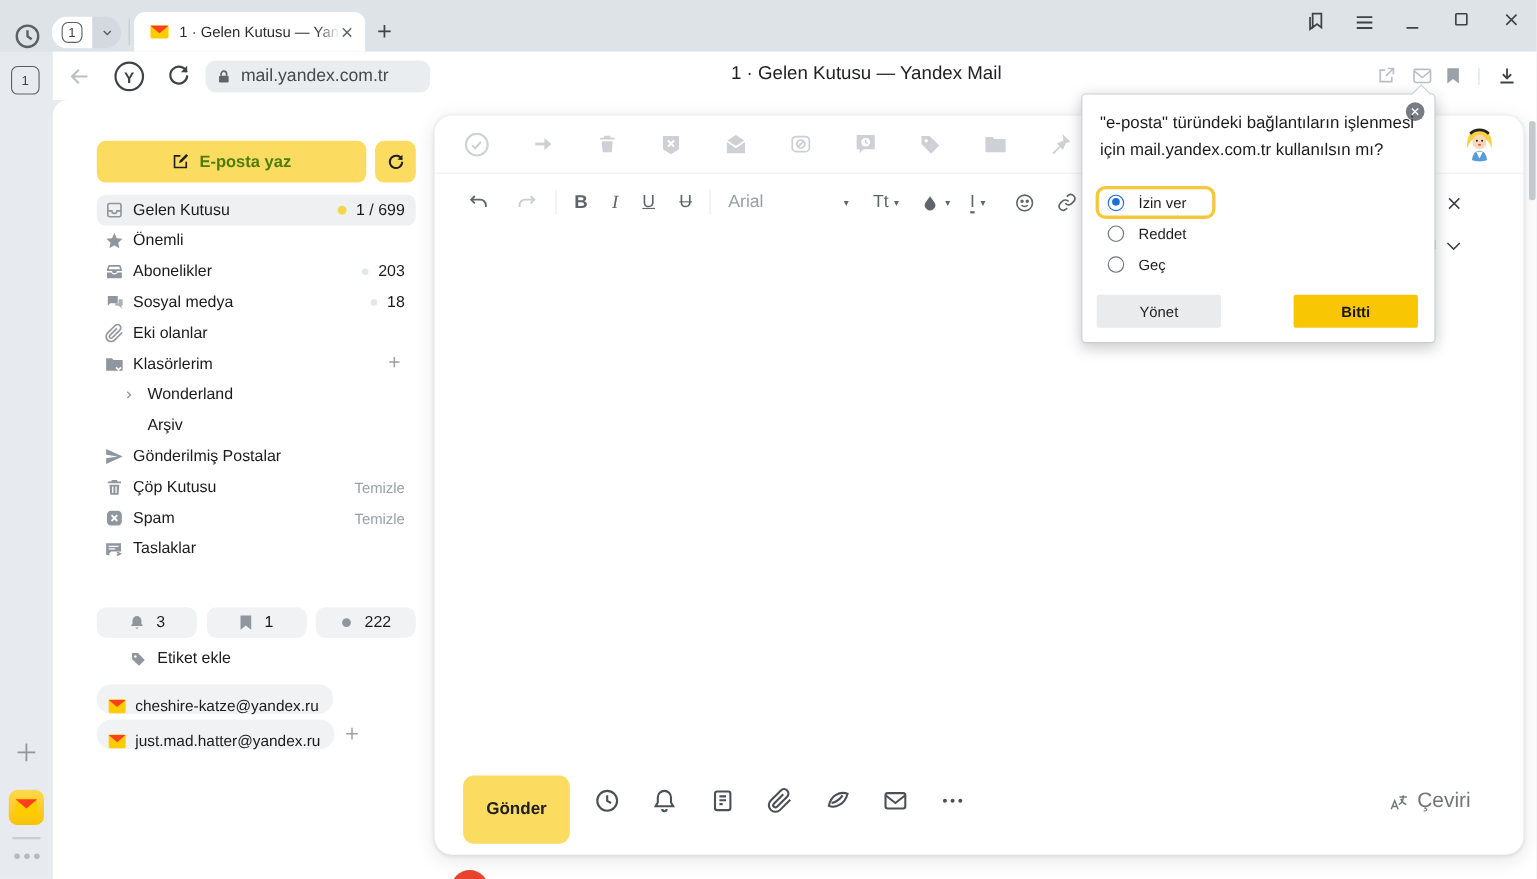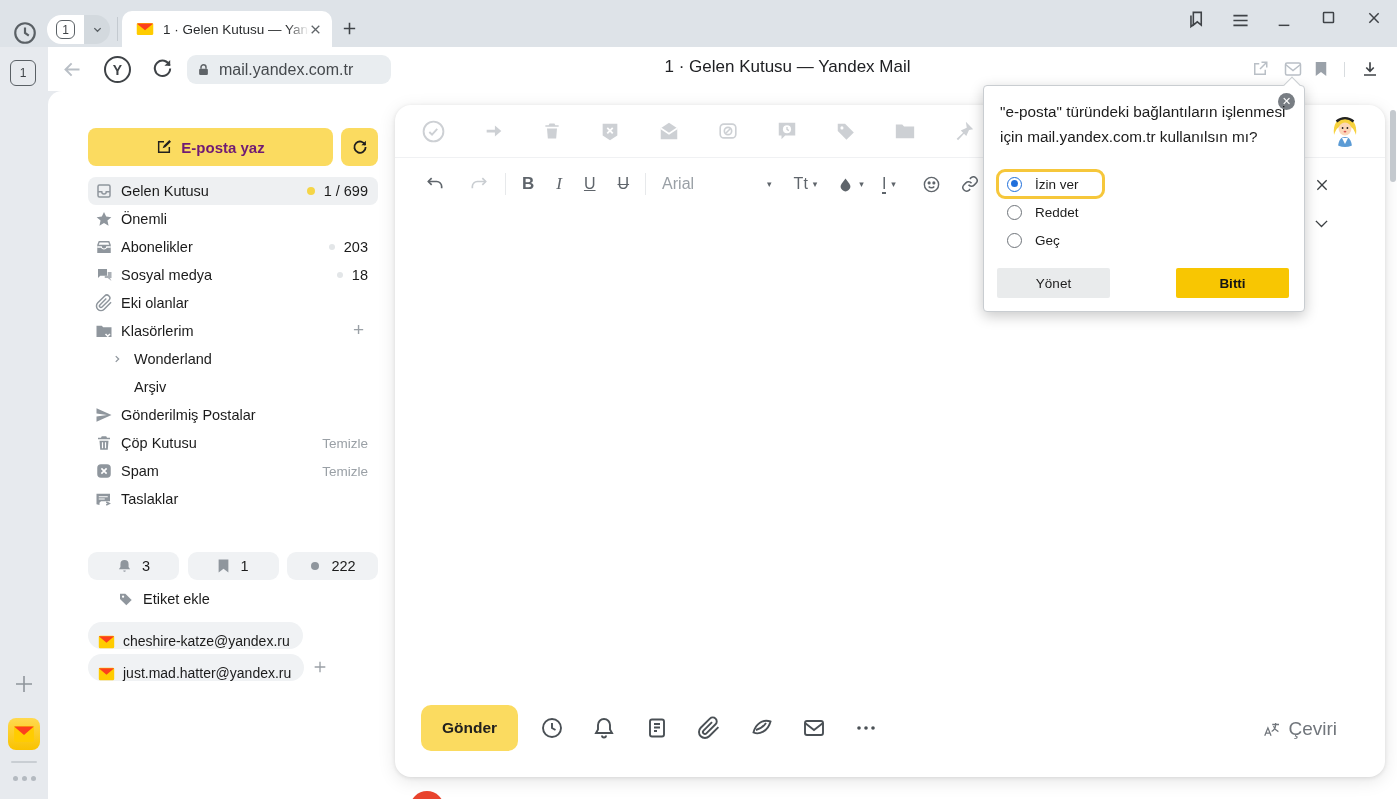--- a/index.html
+++ b/index.html
@@ -32,21 +32,21 @@
   #strip{position:absolute;left:0;top:47px;width:48px;height:752px}
   .appic{left:8px;top:671px;width:32px;height:32px;border-radius:8px;background:linear-gradient(180deg,#ffd94f,#f9c200);display:flex;align-items:center;justify-content:center}
   .stripdiv{left:11px;top:714px;width:26px;height:2px;background:#c9ced3;border-radius:1px}
   .dots3{left:13px;top:729px;display:flex;gap:4px}
   .dots3 i{width:5px;height:5px;border-radius:50%;background:#b4bac0}
   
   #page{position:absolute;left:48px;top:91px;width:1349px;height:708px;background:#fff;border-top-left-radius:14px;overflow:hidden}
   #scrollthumb{position:absolute;left:1390px;top:110px;width:6px;height:72px;border-radius:3px;background:#c4c9ce;z-index:30}
   
   .ybtn{background:var(--yellow);border:none;border-radius:8px;cursor:pointer}
-  #composeBtn{left:40px;top:37px;width:245px;height:38px;font-size:15px;font-weight:bold;color:#701a75;display:flex;align-items:center;justify-content:center;gap:9px}
+  #composeBtn{left:40px;top:37px;width:245px;height:38px;font-size:15px;font-weight:bold;color:#4d7c0f;display:flex;align-items:center;justify-content:center;gap:9px}
   #refreshBtn{left:293px;top:37px;width:37px;height:38px;display:flex;align-items:center;justify-content:center;color:#21201e}
   #folders{left:40px;top:86px;width:290px}
   .frow{position:relative;height:28px;display:flex;align-items:center;border-radius:8px}
   .frow.sel{background:#eef0f2}
   .fico{position:absolute;left:7px;width:18px;height:18px;color:var(--gray)}
   .flabel{position:absolute;left:33px;font-size:14.5px;color:#1b1b1b;white-space:nowrap}
   .flabel.b{font-weight:normal}
   .flabel.ind{left:46px}
   .flabel.mut{color:#9aa0a6}
   .fright{position:absolute;right:10px;display:flex;align-items:center;gap:9px;font-size:14.5px;color:#1b1b1b}
@@ -64,21 +64,21 @@
   
   #card{position:absolute;left:347px;top:14px;width:990px;height:672px;background:#fff;border-radius:16px;box-shadow:0 1px 4px rgba(0,0,0,.10),0 4px 18px rgba(0,0,0,.10)}
   #mailtools{height:53px;display:flex;align-items:center;gap:37px;padding-left:26px;color:var(--lgray);border-bottom:1px solid #f0f1f3}
   .inrow{display:flex;align-items:center;border-bottom:1px solid #f1f2f4;padding-left:30px}
   .inrow input{border:none;outline:none;font-size:14.5px;width:600px;color:#1b1b1b;font-family:inherit}
   .inrow input::placeholder{color:#8d939a}
   #fmtbar{height:52px;display:flex;align-items:center;padding-left:30px;color:#5f656b;font-size:16px}
   .fsep{width:1px;height:22px;background:#e7e9eb;margin:0 16px}
   .fbtn{cursor:pointer;display:flex;align-items:center}
   .caret{font-size:9px;margin-left:5px;color:#5f656b}
-  #sendBtn{left:26px;top:600px;width:97px;height:46px;border-radius:10px;font-size:15.5px;font-weight:bold;color:#21201e}
+  #sendBtn{left:26px;top:600px;width:97px;height:62px;border-radius:10px;font-size:15.5px;font-weight:bold;color:#21201e}
   .botic{top:611px;width:24px;height:24px;color:#4a5055;cursor:pointer}
   #ceviri{right:48px;top:613px;display:flex;align-items:center;gap:7px;color:#71767c;font-size:19px;cursor:pointer}
   
   .avatar{left:1280px;top:22px;width:34px;height:34px;border-radius:50%;overflow:hidden;background:#fff;z-index:3}
   .closex{left:1266px;top:86px;color:#3c4043;z-index:3;cursor:pointer}
   .hdrfrag{left:1254px;top:122px;font-size:15px;color:#3c4043;z-index:3}
   .hdrchev{left:1266px;top:128px;color:#3c4043;z-index:3;cursor:pointer}
   .redfab{left:362px;top:700px;width:34px;height:34px;border-radius:50%;background:#e8432d;z-index:3}
   
   #dlg{position:absolute;left:983px;top:85px;width:322px;height:227px;background:#fff;border:1px solid #c9cdd1;border-radius:4px;box-shadow:0 4px 14px rgba(0,0,0,.22);z-index:40}

